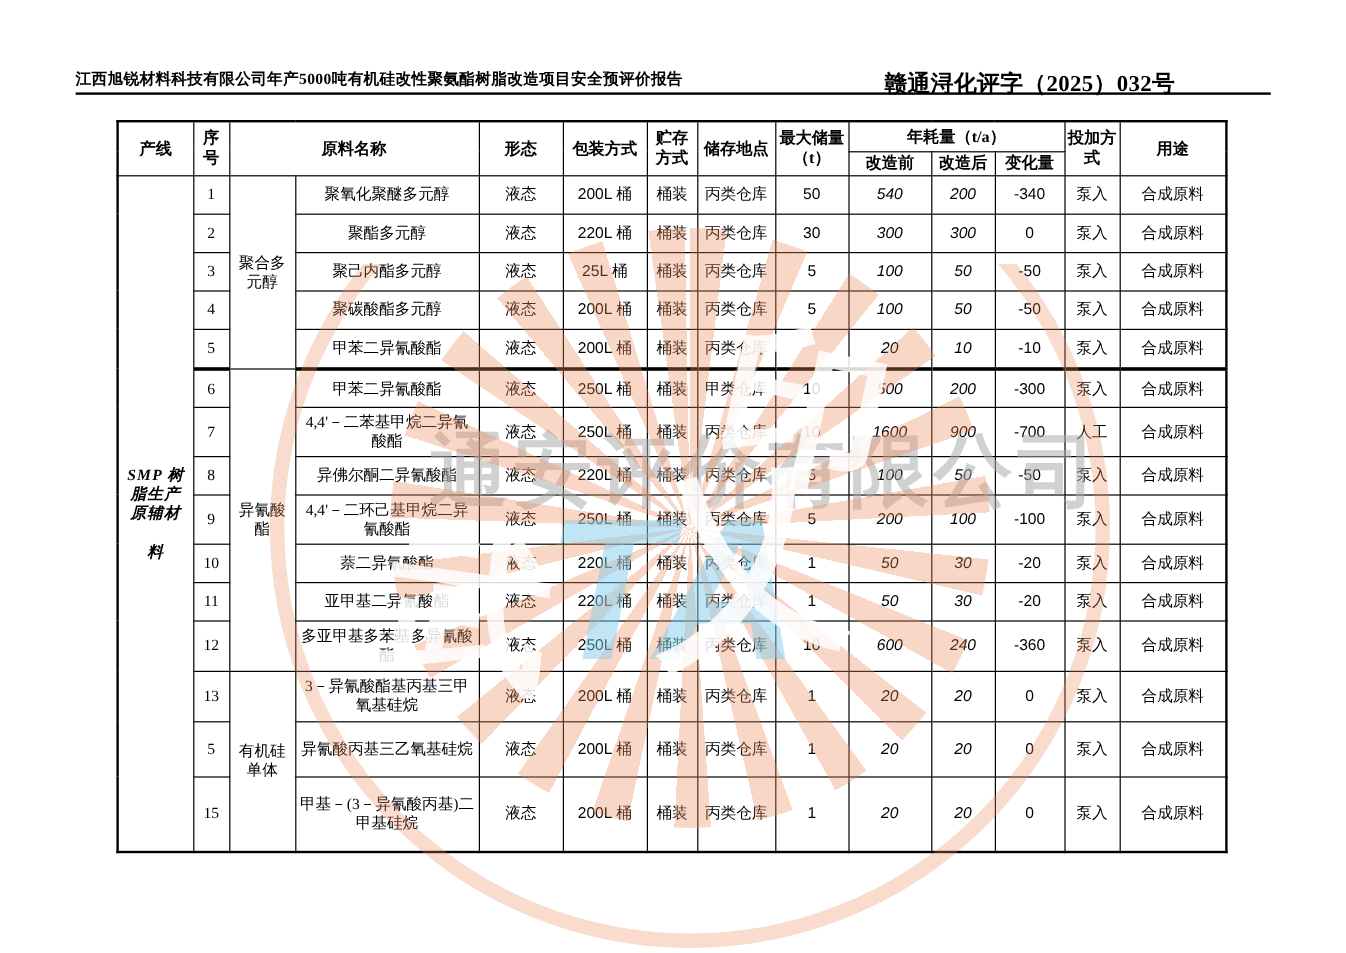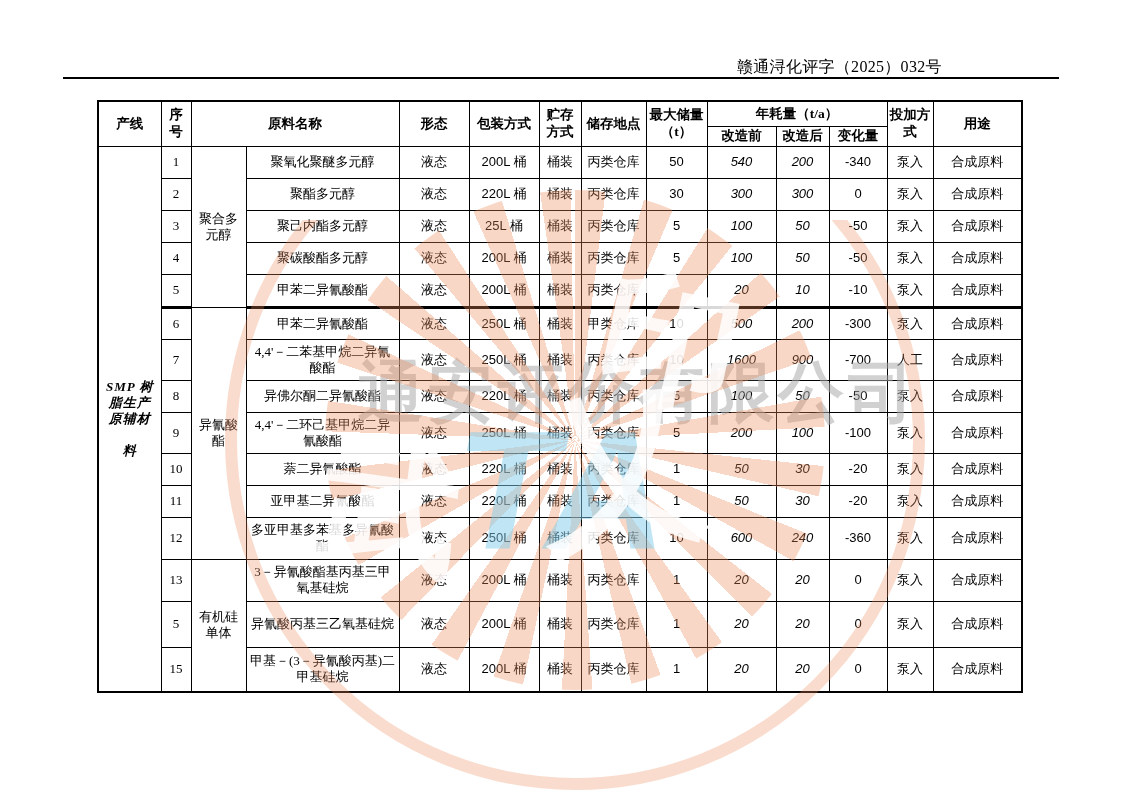--- a/index.html
+++ b/index.html
@@ -2,21 +2,21 @@
 <html><head>
 <meta charset="utf-8">
 <style>
   * { margin:0; padding:0; box-sizing:border-box; }
   html,body { width:1122px; height:794px; background:#fff;
     font-family:"Liberation Serif","DejaVu Serif",serif; color:#000; }
   #page { position:relative; width:1122px; height:794px; background:#ffffff; overflow:hidden; }
 
   
   .hdr-left  { position:absolute; left:63px;  top:57px; font-size:13px; font-weight:bold; letter-spacing:.3px; }
-  .hdr-right { position:absolute; left:737px; top:57px; font-size:16px; font-weight:normal; letter-spacing:.3px; }
+  .hdr-right { position:absolute; left:737px; top:57px; font-size:19px; font-weight:bold; letter-spacing:.3px; }
   .hdr-rule  { position:absolute; left:63px; top:77px; width:996px; height:2px; background:#000; }
 
   
   table.main { position:absolute; left:97px; top:100px; width:924px;
     border-collapse:collapse; table-layout:fixed; z-index:1;padding-left:32px; }
   table.main td { border:1px solid #000; font-size:13px; line-height:1.22;
     text-align:center; vertical-align:middle; padding:1px 2px; overflow:hidden; }
   table.main { border:2.5px solid #000; }
   tr.h td { font-weight:bold; font-size:13.5px; }
   td.alft { text-align:left; padding-left:3px; }
@@ -47,20 +47,21 @@
   .wm-w2 { left:540px; top:360px; font-size:165px; transform:rotate(-6deg); }
   .wm-w3 { left:320px; top:415px; font-size:140px; transform:rotate(8deg); }
 
   .page-num { position:absolute; left:0; right:0; top:716px; text-align:center; font-size:12.5px; }
 </style>
 </head>
 <body>
 
 <div id="page">
 
+  <div class="hdr-left">江西旭锐材料科技有限公司年产5000吨有机硅改性聚氨酯树脂改造项目安全预评价报告</div>
   <div class="hdr-right">赣通浔化评字（2025）032号</div>
   <div class="hdr-rule"></div>
 
   <table class="main">
     <colgroup>
       <col style="width:63px">
         <col style="width:30px">
         <col style="width:55px">
         <col style="width:153px">
       <col style="width:70px">
@@ -295,21 +296,21 @@
       <td class="pack">200L 桶</td>
       <td>桶装</td>
       <td>丙类仓库</td>
       <td class="num">1</td>
       <td class="num bef">20</td>
       <td class="num aft">20</td>
       <td class="num">0</td>
       <td>泵入</td>
       <td>合成原料</td>
     </tr>
-    <tr style="height:45px">
+    <tr style="height:63px">
       <td>15</td>
       <td class="name ctr">甲基－(3－异氰酸丙基)二甲基硅烷</td>
       <td>液态</td>
       <td class="pack">200L 桶</td>
       <td>桶装</td>
       <td>丙类仓库</td>
       <td class="num">1</td>
       <td class="num bef">20</td>
       <td class="num aft">20</td>
       <td class="num">0</td>

